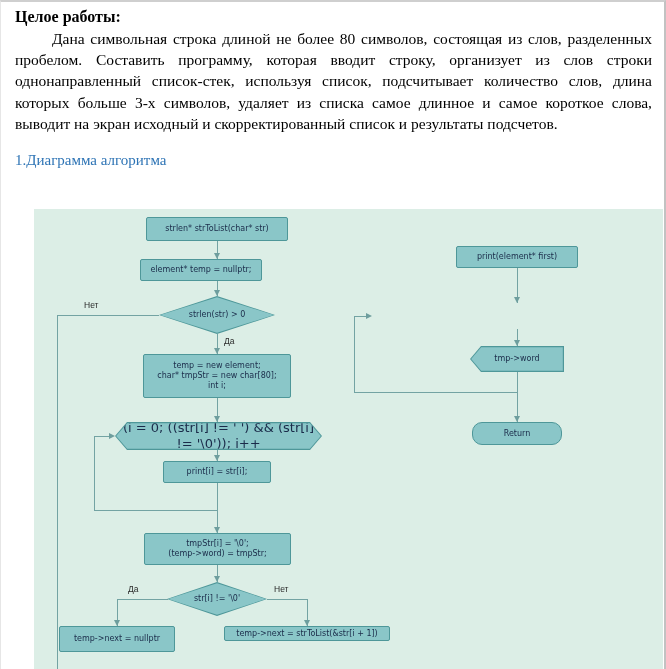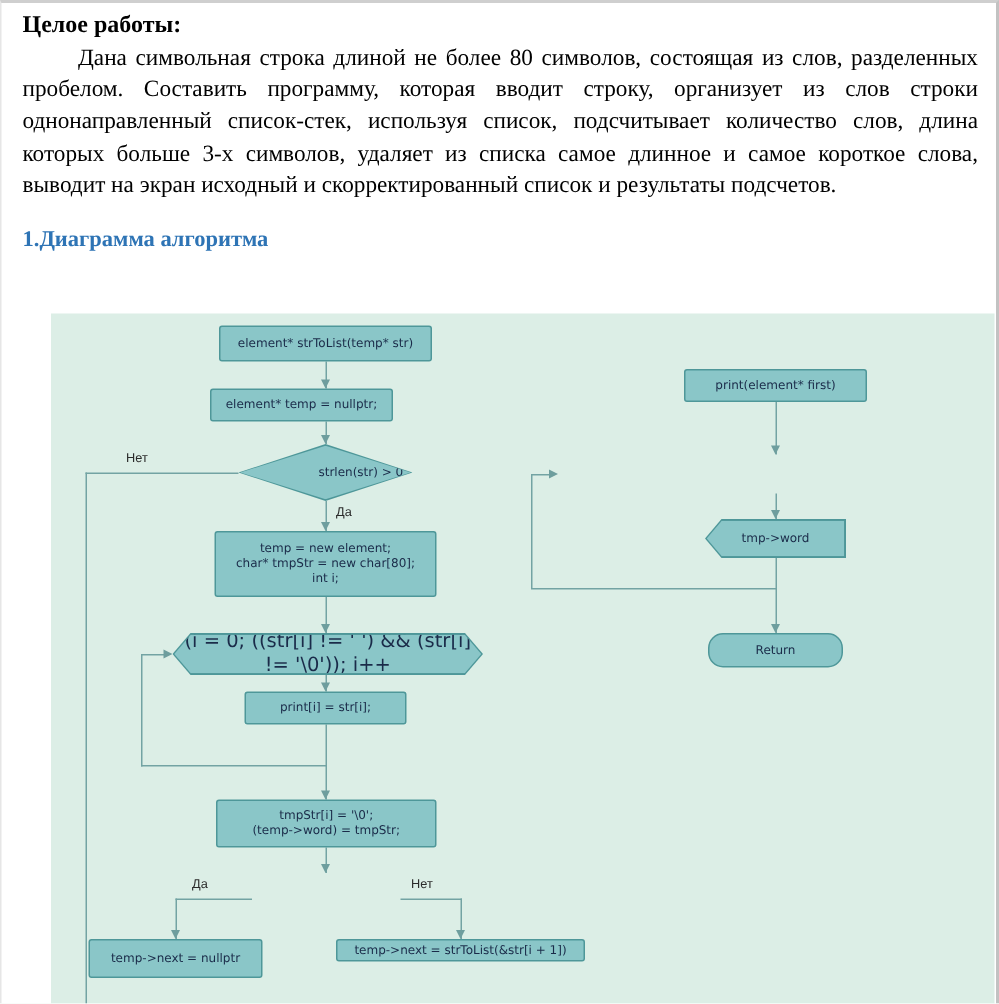--- a/index.html
+++ b/index.html
@@ -2,34 +2,34 @@
 <html><head>
 <meta charset="utf-8">
 <style>
   html,body{margin:0;padding:0;background:#fff;}
   .page{position:relative;width:666px;height:669px;background:#ffffff;overflow:hidden;
         box-sizing:border-box;border-top:2px solid #cfcfcf;border-right:2px solid #c2c2c2;border-left:1px solid #e6e6e6;
         font-family:"Liberation Serif",serif;}
   .doc{padding:6px 12px 0 14px;color:#000;}
   .doc-title{font-weight:bold;font-size:16px;margin:0;}
   .doc-para{font-size:15.5px;text-align:justify;text-indent:37px;line-height:1.37;margin:2px 0 0 0;}
-  .doc-heading{color:#2E74B5;font-weight:bold;font-size:15px;margin:18px 0 0 0;}
+  .doc-heading{color:#2E74B5;font-weight:normal;font-size:15px;margin:18px 0 0 0;}
 
   .fc{position:absolute;left:33px;top:207px;width:629px;height:462px;background:#DCEEE6;overflow:hidden;
       font-family:"DejaVu Sans",sans-serif;}
   .nd{position:absolute;box-sizing:border-box;display:flex;align-items:center;justify-content:center;
       text-align:center;font-size:8px;line-height:1.25;color:#1A2B49;white-space:pre-line;}
   .rect{background:#8AC6C8;border:1px solid #4E9799;border-radius:2px;padding:1px 3px;}
   .term{border-radius:10px;}
   .dia{clip-path:polygon(50% 0,100% 50%,50% 100%,0 50%);background:#4E9799;}
   .hex{clip-path:polygon(0 50%,12px 0,calc(100% - 12px) 0,100% 50%,calc(100% - 12px) 100%,12px 100%);background:#4E9799;}
   .disp{clip-path:polygon(0 50%,11px 0,100% 0,100% 100%,11px 100%);background:#4E9799;}
   .in{position:absolute;inset:1.2px;background:#8AC6C8;display:flex;align-items:center;justify-content:center;
       text-align:center;white-space:pre-line;padding:0 5px;}
-  .dia>.in{clip-path:polygon(50% 0,100% 50%,50% 100%,0 50%);justify-content:flex-end;}
+  .dia>.in{clip-path:polygon(50% 0,100% 50%,50% 100%,0 50%);}
   .hex>.in{clip-path:polygon(0 50%,11px 0,calc(100% - 11px) 0,100% 50%,calc(100% - 11px) 100%,11px 100%);}
   .disp>.in{clip-path:polygon(0 50%,10px 0,100% 0,100% 100%,10px 100%);}
   .fs7{font-size:13px;}
   .ln{position:absolute;background:#73A3A3;}
   .ar-d{position:absolute;width:0;height:0;border-left:3.5px solid transparent;border-right:3.5px solid transparent;border-top:6px solid #6E9E9E;}
   .ar-r{position:absolute;width:0;height:0;border-top:3.5px solid transparent;border-bottom:3.5px solid transparent;border-left:6px solid #6E9E9E;}
   .bl{position:absolute;font-size:8.5px;color:#2a2a2a;font-family:Liberation Sans, sans-serif;}
 </style>
 </head>
 <body>
@@ -82,21 +82,21 @@
     <div class="ar-d" style="left:480px;top:131px"></div>
     <div class="ar-d" style="left:480px;top:207px"></div>
     <div class="ar-r" style="left:332px;top:104px"></div>
 
     <span class="bl" style="left:50px;top:91px">Нет</span>
     <span class="bl" style="left:190px;top:127px">Да</span>
     <span class="bl" style="left:94px;top:375px">Да</span>
     <span class="bl" style="left:240px;top:375px">Нет</span>
 
     <div class="nd rect" style="left:112px;top:8px;width:142px;height:24px">
-      <span>element* strToList(temp* str)</span>
+      <span>strlen* strToList(char* str)</span>
     </div>
     <div class="nd rect" style="left:106px;top:50px;width:122px;height:22px">
       <span>element* temp = nullptr;</span>
     </div>
     <div class="nd dia" style="left:125px;top:87px;width:116px;height:38px">
       <div class="in"><span>strlen(str) &gt; 0</span></div>
     </div>
     <div class="nd rect" style="left:109px;top:145px;width:148px;height:44px">
       <span>temp = new element;
 char* tmpStr = new char[80];
@@ -105,20 +105,23 @@
     <div class="nd hex fs7" style="left:81px;top:213px;width:207px;height:28px">
       <div class="in"><span>(i = 0; ((str[i] != ' ') &amp;&amp; (str[i] != '\0')); i++</span></div>
     </div>
     <div class="nd rect" style="left:129px;top:252px;width:108px;height:22px">
       <span>print[i] = str[i];</span>
     </div>
     <div class="nd rect" style="left:110px;top:324px;width:147px;height:32px">
       <span>tmpStr[i] = '\0';
 (temp-&gt;word) = tmpStr;</span>
     </div>
+    <div class="nd dia" style="left:133px;top:373px;width:100px;height:34px">
+      <div class="in"><span>str[i] != '\0'</span></div>
+    </div>
     <div class="nd rect" style="left:25px;top:417px;width:116px;height:26px">
       <span>temp-&gt;next = nullptr</span>
     </div>
     <div class="nd rect" style="left:190px;top:417px;width:166px;height:15px">
       <span>temp-&gt;next = strToList(&amp;str[i + 1])</span>
     </div>
 
     <div class="nd rect" style="left:422px;top:37px;width:122px;height:22px">
       <span>print(element* first)</span>
     </div>

